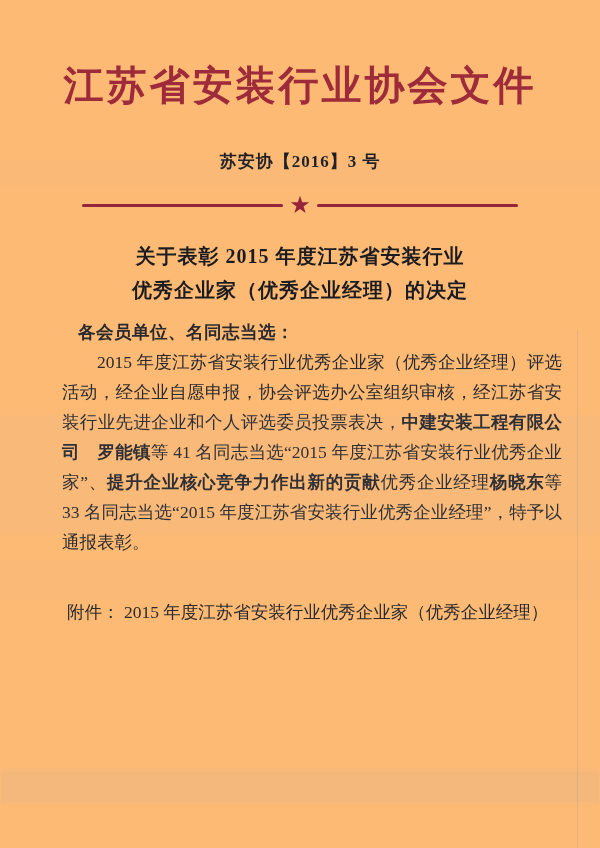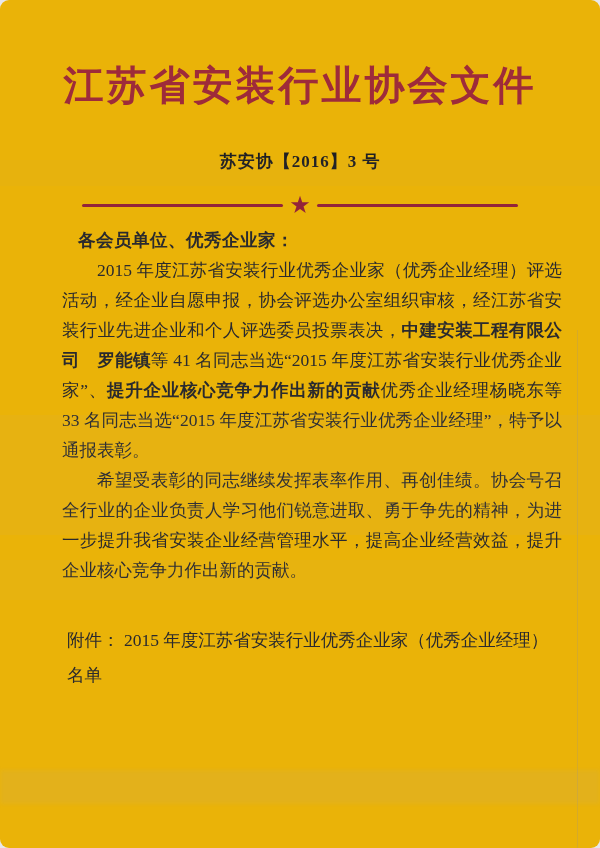--- a/index.html
+++ b/index.html
@@ -4,24 +4,23 @@
 <style>
   html, body { margin: 0; padding: 0; }
   body {
     width: 600px; height: 848px;
     background: #e8e7ec;
     font-family: "Liberation Serif", serif;
   }
   .page {
     position: relative;
     width: 600px; height: 848px;
-    background: #eab308;
+    background: #fdba74;
     overflow: hidden;
     box-sizing: border-box;
-    border-radius: 9px;
   }
   
   .scan-band { position: absolute; left: 0; width: 100%; pointer-events: none; }
   .band1 { top: 415px; height: 120px; background: rgba(170,168,200,0.05); }
   .band2 { top: 560px; height: 40px;  background: rgba(170,168,200,0.04); }
   .band3 { top: 770px; height: 34px;  background: rgba(165,162,195,0.10); filter: blur(2px); }
   .band4 { top: 160px; height: 26px;  background: rgba(170,168,200,0.03); }
   .edge-line {
     position: absolute; top: 330px; bottom: 0; right: 22px; width: 1px;
     background: rgba(140,140,160,0.22); pointer-events: none;
@@ -102,27 +101,29 @@
   <div class="header-title">江苏省安装行业协会文件</div>
 
   <div class="doc-number">苏安协【2016】3 号</div>
 
   <div class="star-rule">
     <span class="seg"></span>
     <span class="star">★</span>
     <span class="seg"></span>
   </div>
 
+  <div class="doc-title">
+    <div>关于表彰 2015 年度江苏省安装行业</div>
+    <div>优秀企业家（优秀企业经理）的决定</div>
+  </div>
 
   <div class="body-text">
-    <div class="salutation">各会员单位、优秀企业家：</div>
+    <div class="salutation">各会员单位、名同志当选：</div>
 
-    <p class="para"><span>2015 年度江苏省安装行业优秀企业家（优秀企业经理）评选活动，经企业自愿申报，协会评选办公室组织审核，经江苏省安装行业先进企业和个人评选委员投票表决，</span><span style="font-weight: 700;">中建安装工程有限公司　罗能镇</span><span>等 41 名同志当选“2015 年度江苏省安装行业优秀企业家”、</span><span style="font-weight: 700;">提升企业核心竞争力作出新的贡献</span><span>优秀企业经理</span><span style="font-weight: 400;">杨晓东</span><span>等 33 名同志当选“2015 年度江苏省安装行业优秀企业经理”，特予以通报表彰。</span></p>
+    <p class="para"><span>2015 年度江苏省安装行业优秀企业家（优秀企业经理）评选活动，经企业自愿申报，协会评选办公室组织审核，经江苏省安装行业先进企业和个人评选委员投票表决，</span><span style="font-weight: 700;">中建安装工程有限公司　罗能镇</span><span>等 41 名同志当选“2015 年度江苏省安装行业优秀企业家”、</span><span style="font-weight: 700;">提升企业核心竞争力作出新的贡献</span><span>优秀企业经理</span><span style="font-weight: 700;">杨晓东</span><span>等 33 名同志当选“2015 年度江苏省安装行业优秀企业经理”，特予以通报表彰。</span></p>
 
-    <p class="para">希望受表彰的同志继续发挥表率作用、再创佳绩。协会号召全行业的企业负责人学习他们锐意进取、勇于争先的精神，为进一步提升我省安装企业经营管理水平，提高企业经营效益，提升企业核心竞争力作出新的贡献。</p>
 
     <div class="attachment">
       <p class="att-line">附件：  2015 年度江苏省安装行业优秀企业家（优秀企业经理）</p>
-      <p class="att-line">名单</p>
     </div>
   </div>
 
 </div>
 
 </body></html>

